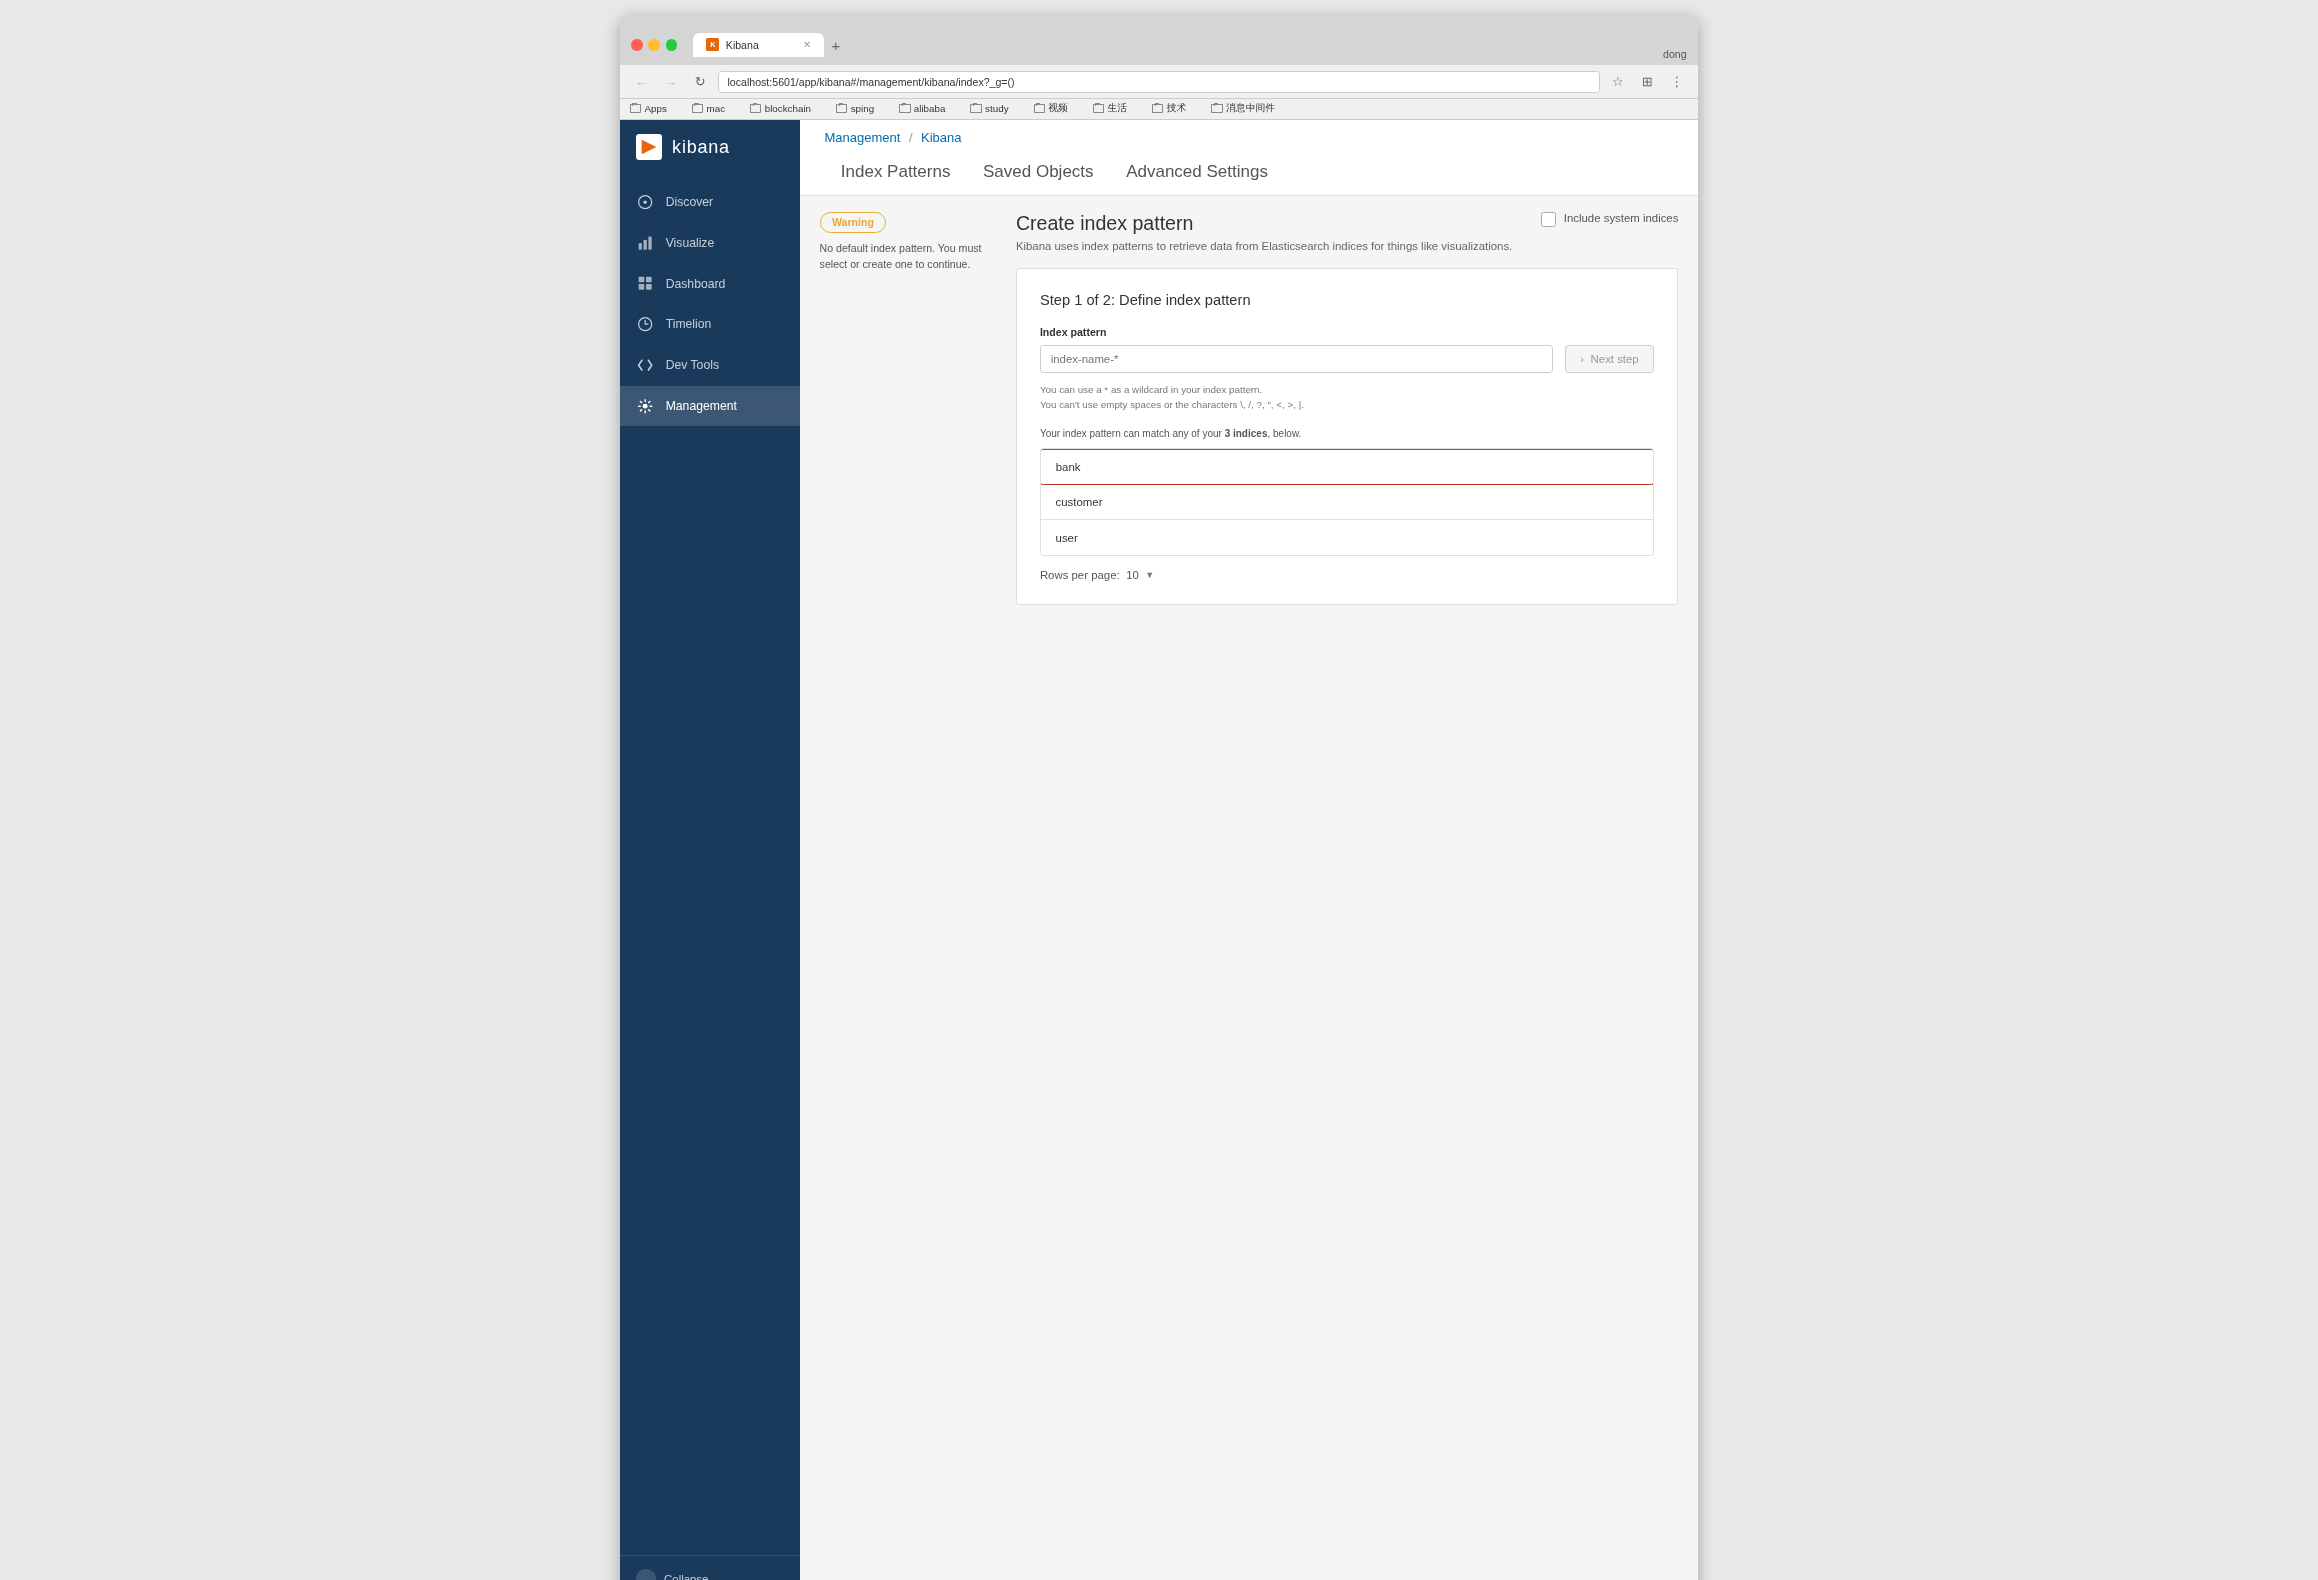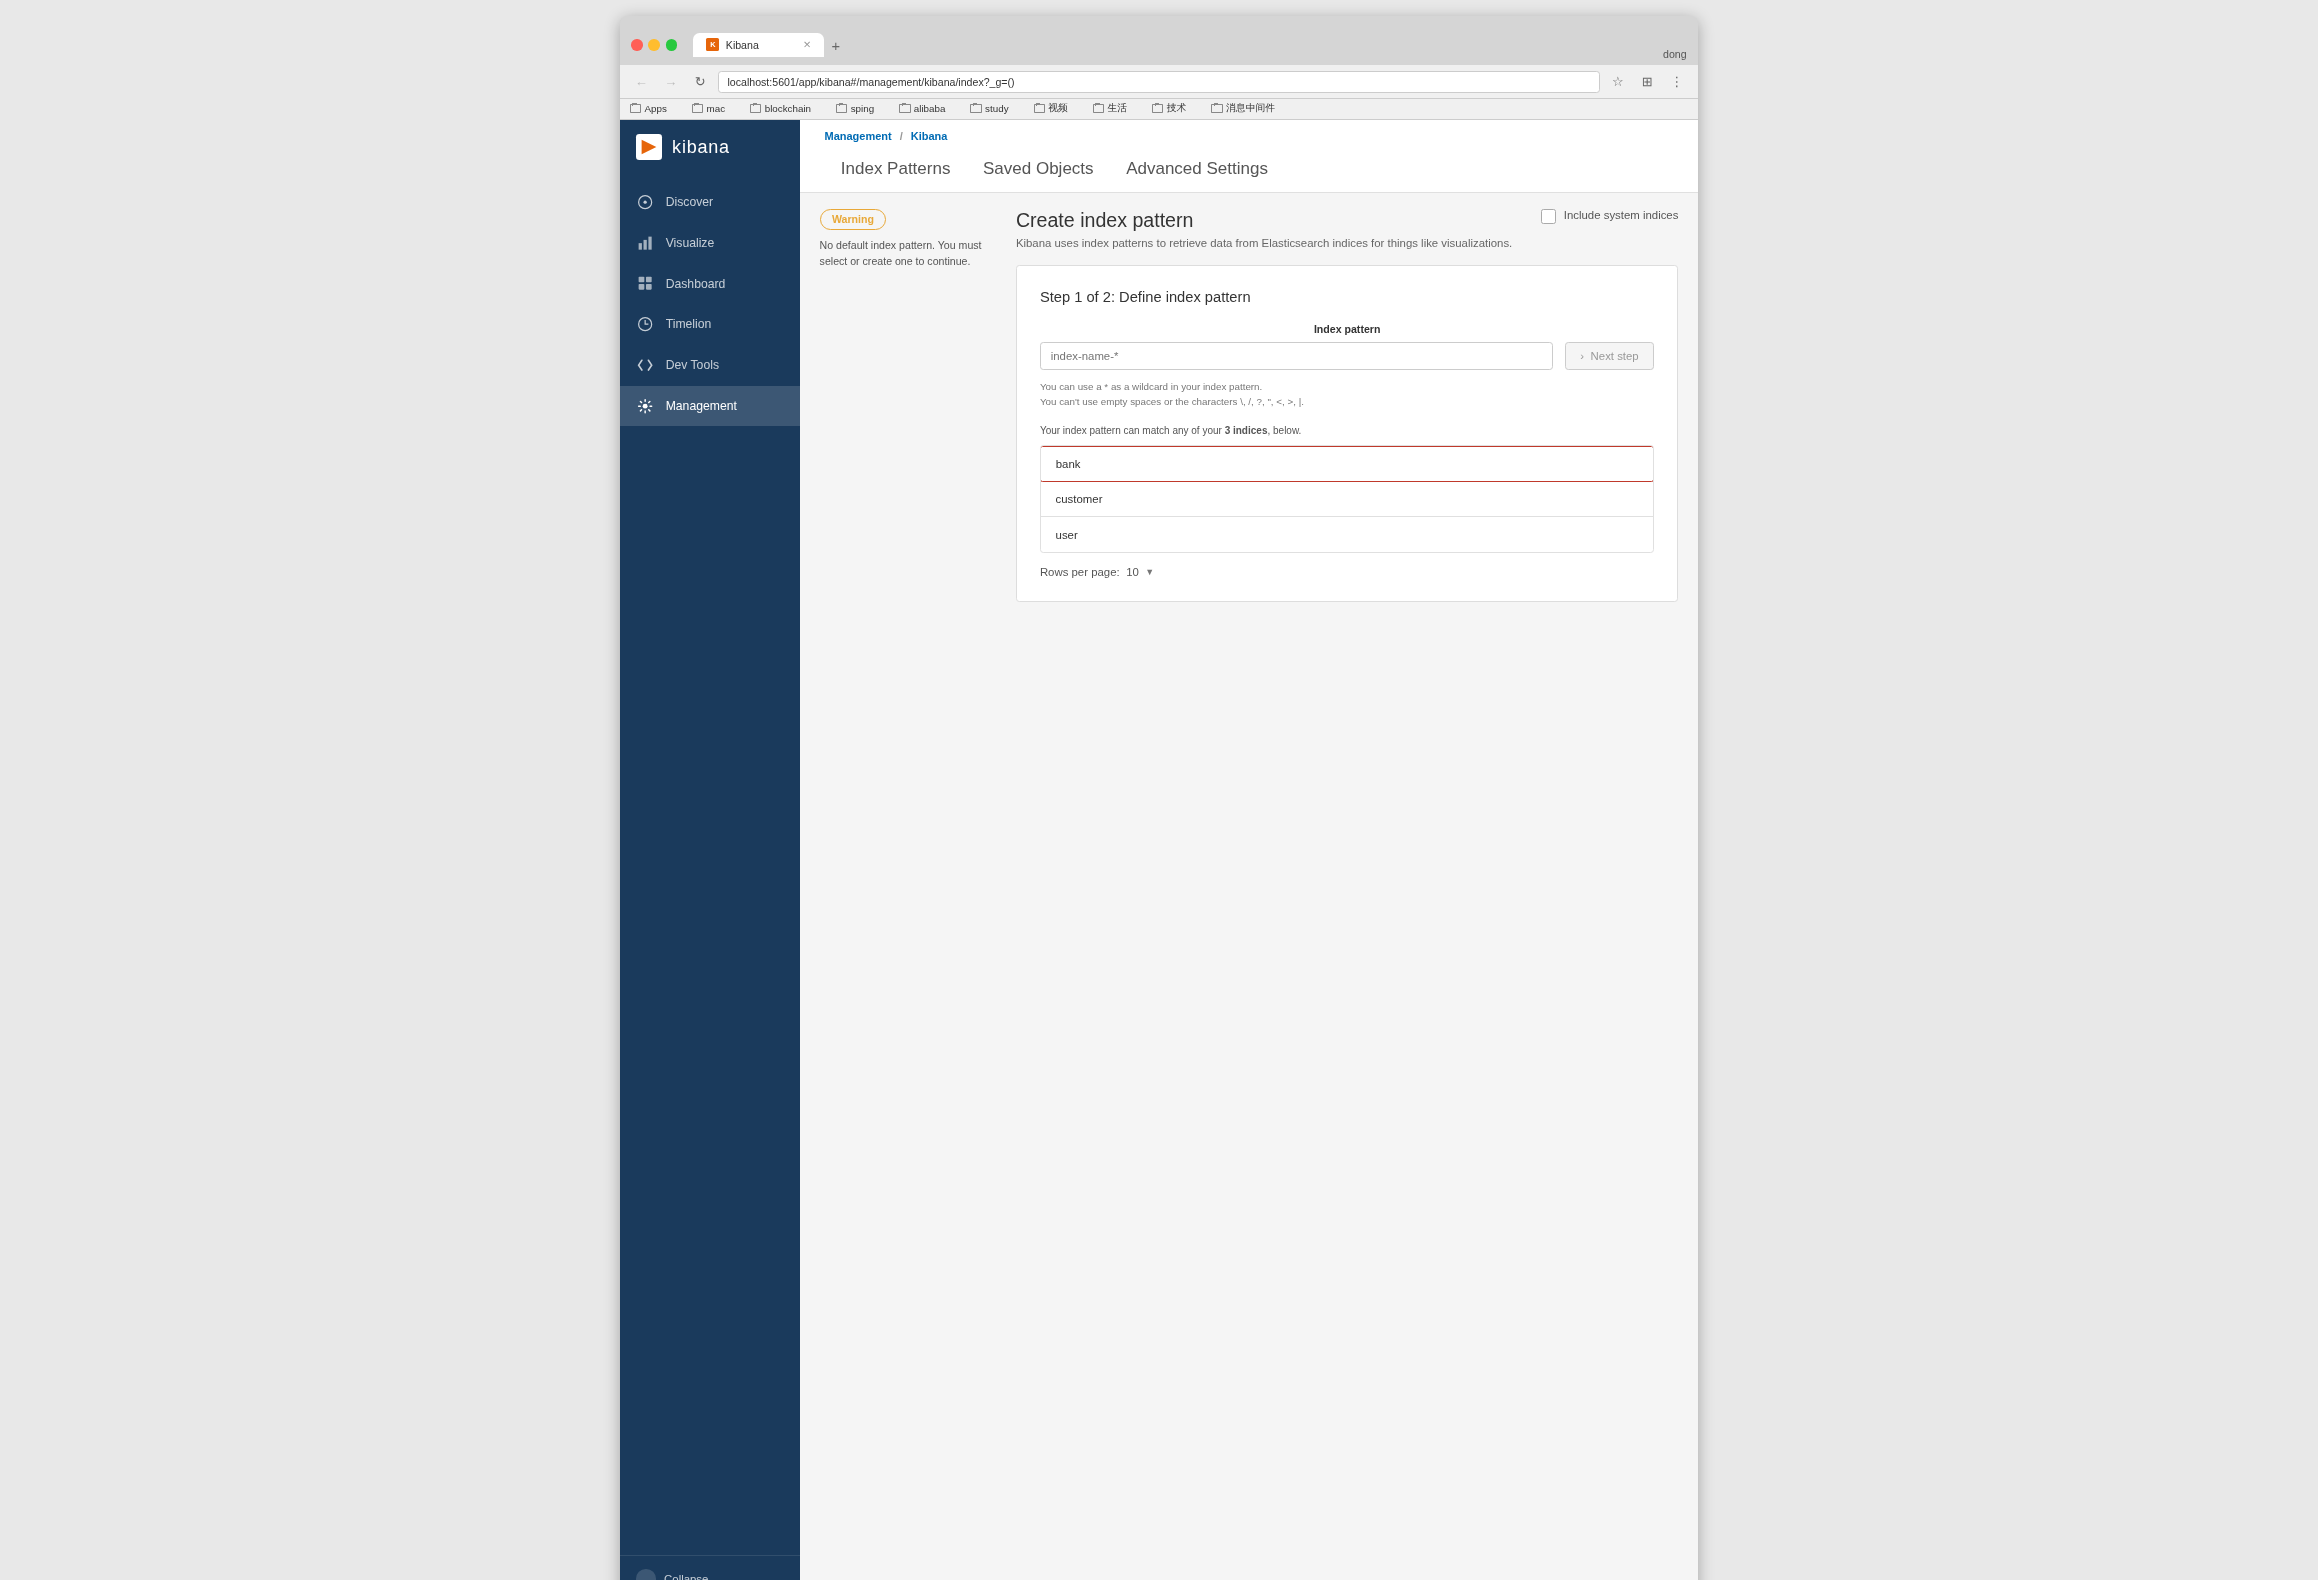--- a/index.html
+++ b/index.html
@@ -46,21 +46,21 @@
     .sidebar-nav { flex: 1; padding-top: 6.5px; }
     .nav-item { display: flex; align-items: center; gap: 11.4px; padding: 11.4px 16.3px; cursor: pointer; color: rgba(255,255,255,0.75); font-size: 12.2px; }
     .nav-item.active { background: rgba(255,255,255,0.15); color: #fff; }
     .nav-icon { width: 18px; height: 18px; display: flex; align-items: center; justify-content: center; flex-shrink: 0; }
     .sidebar-collapse { display: flex; align-items: center; gap: 8.2px; padding: 13px 16.3px; border-top: 0.8px solid rgba(255,255,255,0.1); cursor: pointer; color: rgba(255,255,255,0.75); font-size: 11.4px; }
     .collapse-icon { width: 19.6px; height: 19.6px; border-radius: 50%; background: rgba(255,255,255,0.15); display: flex; align-items: center; justify-content: center; font-size: 11.4px; }
 
     
     .main-content { flex: 1; overflow-y: auto; background: #f5f5f5; }
     .content-header { background: #fff; border-bottom: 0.8px solid #e0e0e0; padding: 0 24.5px; }
-    .breadcrumb { padding: 9.8px 0 6.5px; font-size: 11px; color: #999; font-weight: bold; }
+    .breadcrumb { padding: 9.8px 0 6.5px; font-size: 13px; color: #999; }
     .breadcrumb a { color: #006bb4; text-decoration: none; }
     .breadcrumb span { margin: 0 4.9px; }
     .tab-nav { display: flex; gap: 0; }
     .tab-nav-item { padding: 11.4px 16.3px; font-size: 17px; color: #555; cursor: pointer; border-bottom: 1.6px solid transparent; }
 
     
     .content-area { display: flex; padding: 16.3px 19.6px; gap: 16.3px; }
     .warning-panel { width: 180px; flex-shrink: 0; }
     .warning-badge { display: inline-block; padding: 3.3px 11.4px; border: 0.8px solid #e8a838; border-radius: 16.3px; color: #e8a838; font-size: 10.6px; font-weight: 600; margin-bottom: 8.2px; }
     .warning-text { font-size: 10.6px; color: #555; line-height: 1.5; }
@@ -68,21 +68,21 @@
     
     .create-panel { flex: 1; }
     .create-panel-header { display: flex; justify-content: space-between; align-items: flex-start; margin-bottom: 16.3px; }
     .create-panel-title { font-size: 19.6px; font-weight: 300; color: #333; }
     .create-panel-desc { font-size: 11.4px; color: #666; margin-top: 4.9px; }
     .include-system { display: flex; align-items: flex-start; gap: 8.2px; font-size: 11.4px; color: #555; flex-shrink: 0; }
     .checkbox-custom { width: 14.7px; height: 14.7px; border: 1.6px solid #aaa; border-radius: 2.4px; background: #fff; flex-shrink: 0; }
 
     .step-card { background: #fff; border: 0.8px solid #ddd; border-radius: 3.3px; padding: 23px; }
     .step-title { font-size: 14.7px; font-weight: 400; color: #333; margin-bottom: 18px; }
-    .field-label { font-size: 10.6px; font-weight: 600; color: #333; margin-bottom: 6.5px; text-align: center; }
+    .field-label { font-size: 10.6px; font-weight: 600; color: #333; margin-bottom: 6.5px; }
     .input-row { display: flex; align-items: center; gap: 11.4px; margin-bottom: 8.2px; }
     .index-input { flex: 1; border: 0.8px solid #ccc; border-radius: 3.3px; padding: 7.3px 9.8px; font-size: 11.4px; color: #bbb; outline: none; }
     .next-step-btn { display: flex; align-items: center; gap: 6.5px; padding: 7.3px 14.7px; background: #f5f5f5; border: 0.8px solid #ccc; border-radius: 3.3px; font-size: 11.4px; color: #999; cursor: default; white-space: nowrap; }
     .hint-text { font-size: 9.8px; color: #777; line-height: 1.6; }
 
     .match-text { font-size: 10px; color: #555; margin: 14.7px 0 9.8px; }
     .match-text strong { font-weight: 700; }
     .indices-table { border: 0.8px solid #e0e0e0; border-radius: 3.3px; overflow: hidden; }
     .index-row { padding: 11.4px 14.7px; border-bottom: 0.8px solid #e0e0e0; font-size: 11.4px; color: #333; }
     .index-row:last-child { border-bottom: none; }

